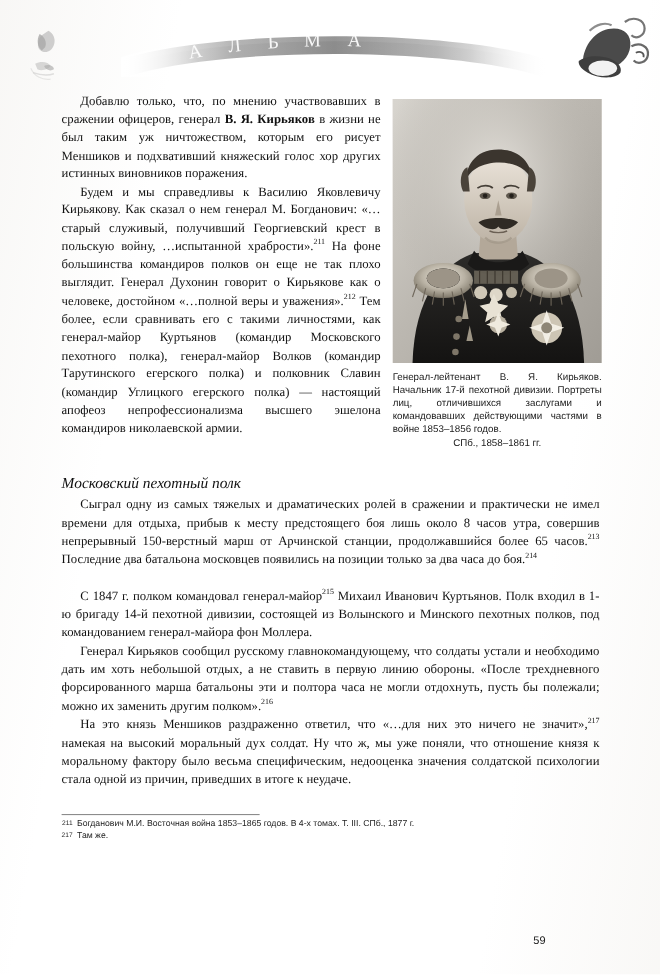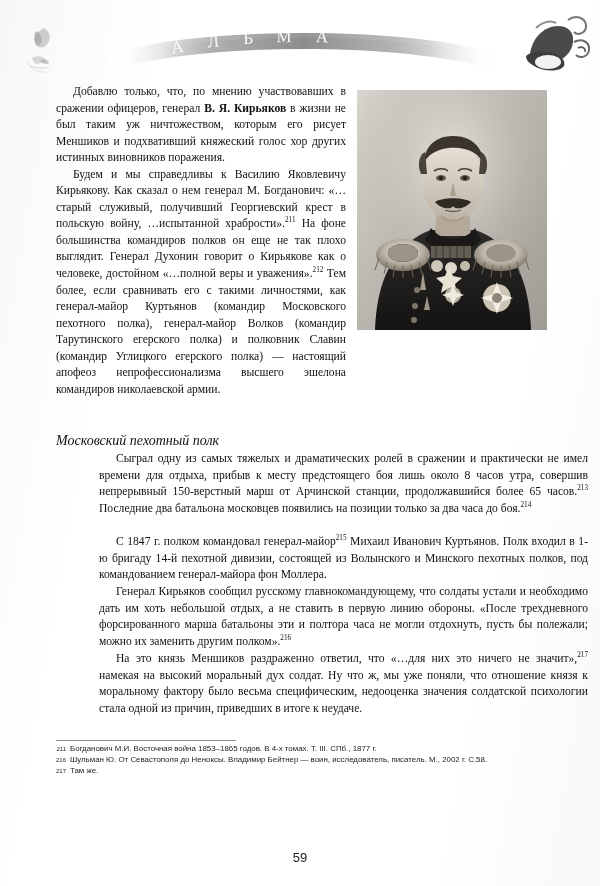--- a/index.html
+++ b/index.html
@@ -81,21 +81,20 @@
     hyphens: manual;
   }
   .full {
     position: absolute;
     left: 56px;
     width: 489px;
     font-size: 11.6px;
     line-height: 16.5px;
     text-align: justify;
     text-justify: inter-word;
-    margin-left: 43px;
   }
   p {
     margin: 0;
     text-indent: 17px;
   }
   p + p { margin-top: 0; }
 
   b, .bold { font-weight: bold; }
   sup {
     font-size: 7.2px;
@@ -175,24 +174,24 @@
     font-size: 6px;
     line-height: 10.6px;
   }
   .fn-txt { flex: 1 1 auto; }
 
   
   .folio {
     position: absolute;
     left: 0;
     top: 850px;
-    width: 600px;
-    text-align: center;
+    width: 496px;
+    text-align: right;
     font-family: "Liberation Sans", sans-serif;
-    font-size: 13px;
+    font-size: 10px;
     color: #1a1a1a;
   }
 </style>
 </head>
 <body>
 
 <div class="page"></div>
 
 <div class="header">
 
@@ -371,20 +370,24 @@
       <path d="M70 206 l3 14 -6 0 z" fill="#9d9585"></path>
     </g>
 
     <circle cx="60" cy="200" r="3" fill="#7e7668"></circle>
     <circle cx="58" cy="216" r="3" fill="#7e7668"></circle>
     <circle cx="57" cy="230" r="3" fill="#7e7668"></circle>
 
     <rect width="190" height="240" fill="none"></rect>
   </svg>
 
+  <div class="caption">
+    <span>Генерал-лейтенант В. Я. Кирьяков. Начальник 17-й пехотной дивизии. Портреты лиц, отличившихся заслугами и командовавших действующими частями в войне 1853–1856 годов.</span>
+    <span class="last">СПб., 1858–1861 гг.</span>
+  </div>
 </div>
 
 <div class="sec-head">Московский пехотный полк</div>
 
 <div class="full" style="top:451px;">
   <p>
     <span>Сыграл одну из самых тяжелых и драматических ролей в сражении и практически не имел времени для отдыха, прибыв к месту предстоящего боя лишь около 8 часов утра, совершив непрерывный 150-верстный марш от Арчинской станции, продолжавшийся более 65 часов.</span><sup>213</sup><span> Последние два батальона московцев появились на позиции только за два часа до боя.</span><sup>214</sup>
   </p>
 </div>
 
@@ -406,22 +409,18 @@
   </p>
 </div>
 
 <div class="rule"></div>
 <div class="footnotes">
   <div class="fn">
     <div class="fn-num">211</div>
     <div class="fn-txt">Богданович М.И. Восточная война 1853–1865 годов. В 4-х томах. Т. III. СПб., 1877 г.</div>
   </div>
   <div class="fn">
-    <div class="fn-num">216</div>
-    <div class="fn-txt">Шульман Ю. От Севастополя до Неноксы. Владимир Бейтнер — воин, исследователь, писатель. М., 2002 г. С.58.</div>
-  </div>
-  <div class="fn">
     <div class="fn-num">217</div>
     <div class="fn-txt">Там же.</div>
   </div>
 </div>
 
 <div class="folio">59</div>
 
 </body></html>

